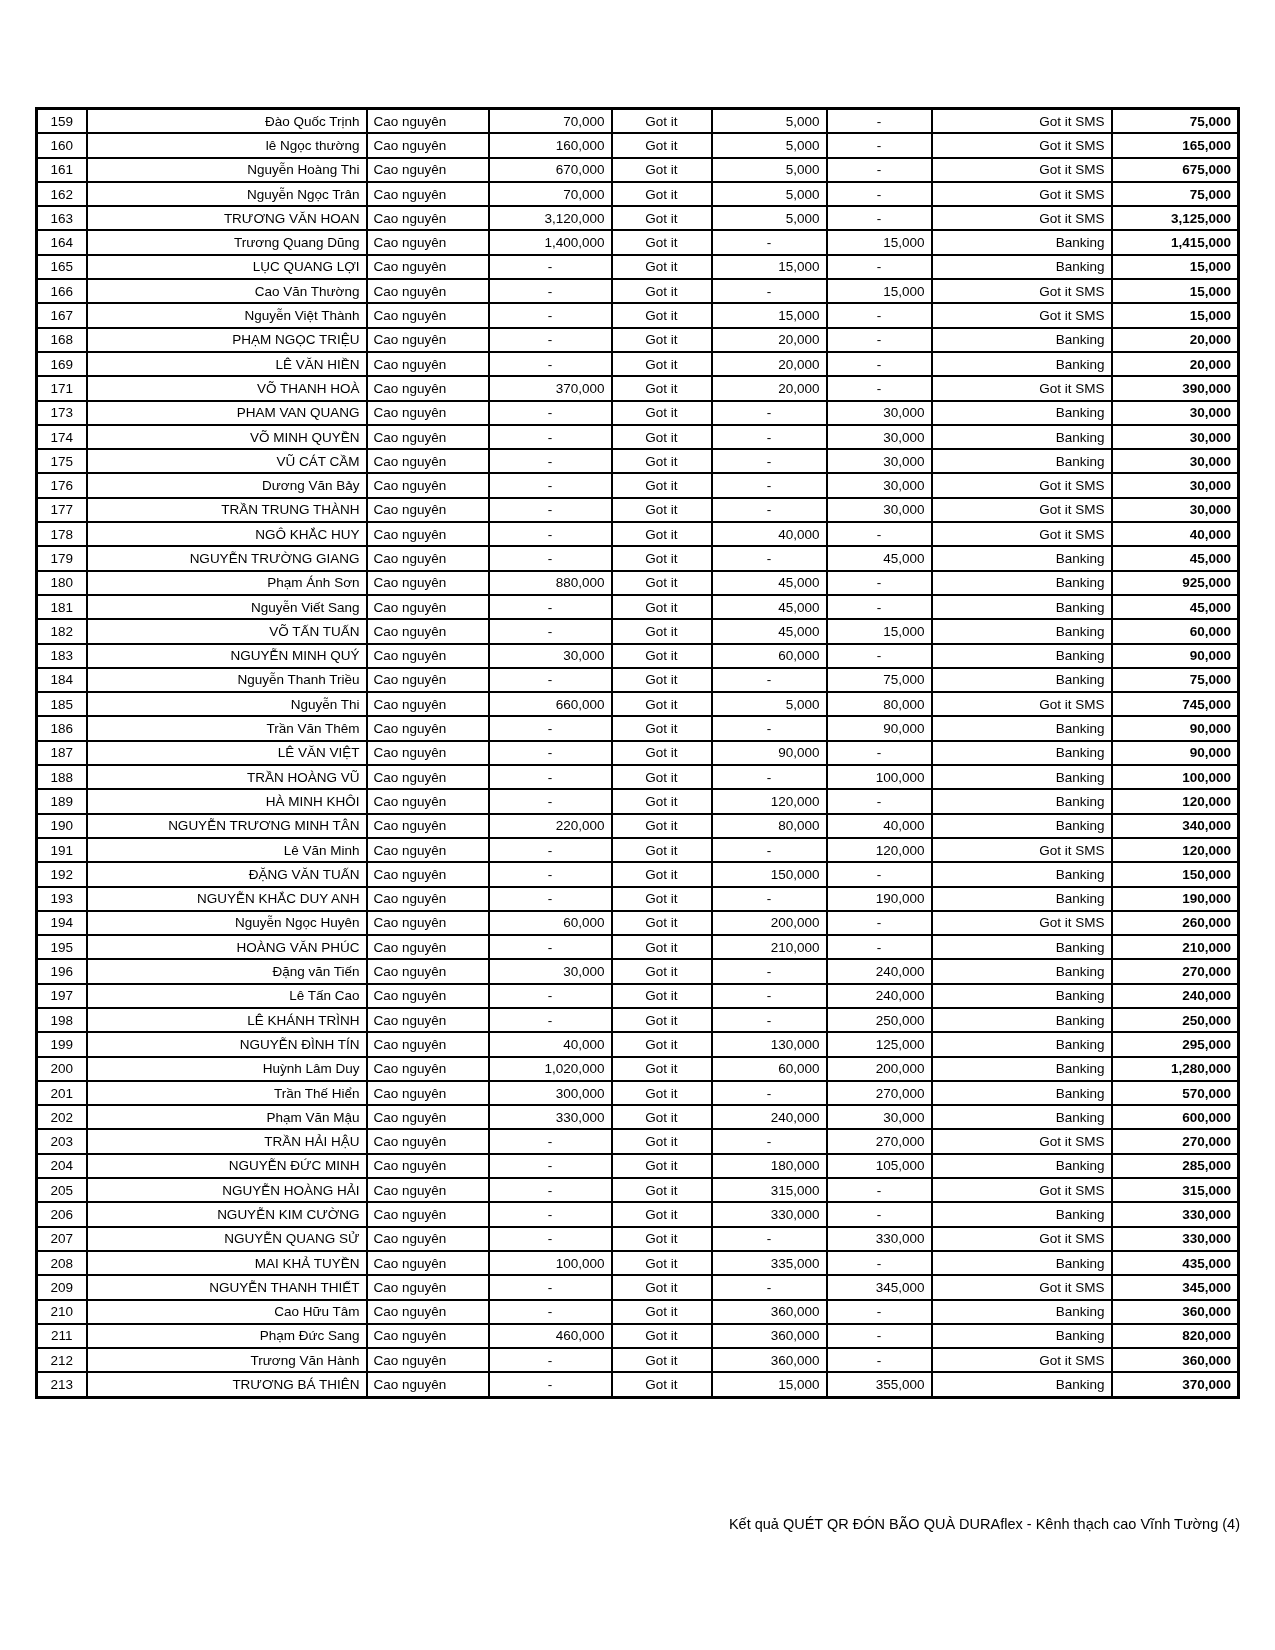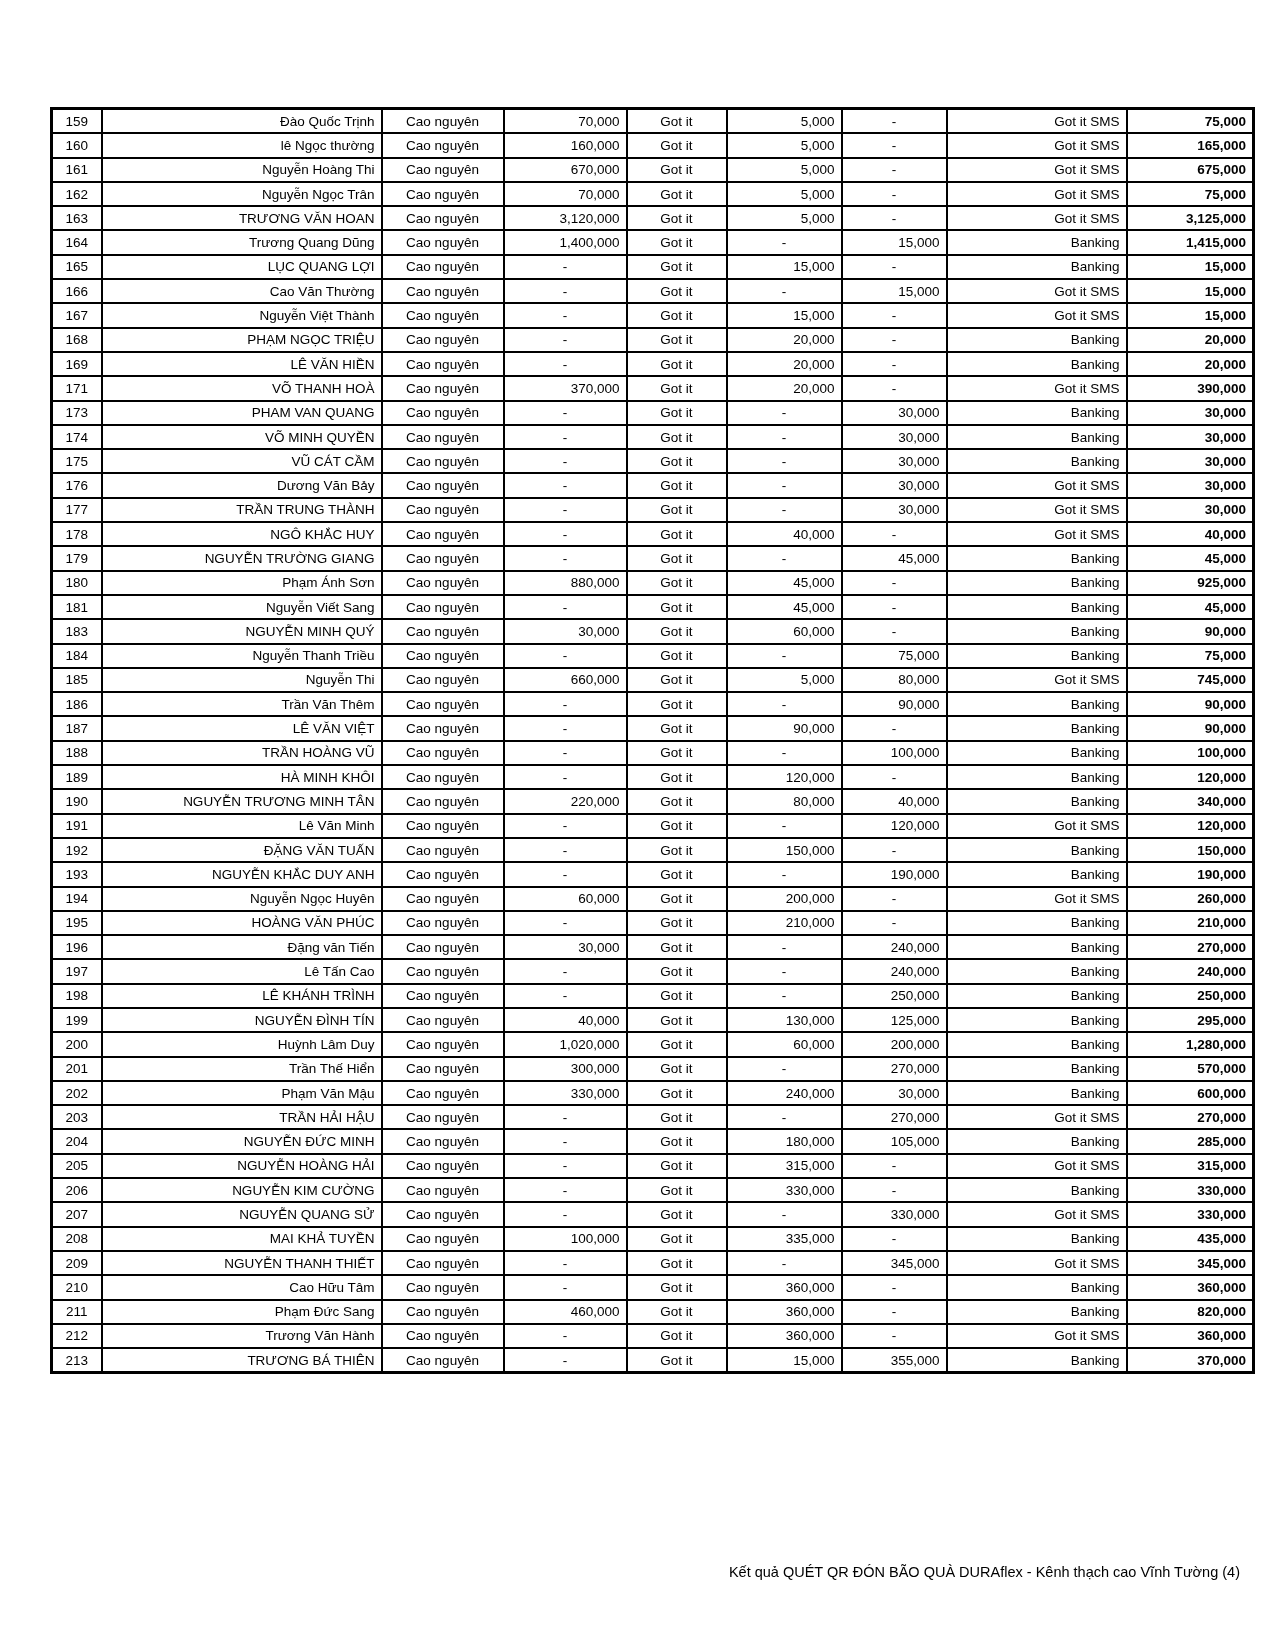--- a/index.html
+++ b/index.html
@@ -9,46 +9,46 @@
   }
   body {
     width: 1275px;
     height: 1650px;
     position: relative;
     font-family: "Liberation Sans", sans-serif;
     color: #000;
   }
   table.results {
     position: absolute;
-    left: 50px;
+    left: 35px;
     top: 107px;
     border-collapse: collapse;
     table-layout: fixed;
     border: 3px solid #000;
   }
   table.results td {
     border: 2px solid #000;
     font-size: 13.5px;
     height: 22.3px;
     padding: 0 6px;
     overflow: hidden;
     white-space: nowrap;
     vertical-align: middle;
   }
   td.c-num    { text-align: center; padding: 0 2px; }
   td.c-name   { text-align: right; }
-  td.c-region { text-align: center; }
+  td.c-region { }
   td.c-amt    { text-align: right;  padding-right: 9px; }
   td.c-gotit  { text-align: center; }
   td.c-channel{ text-align: right;   padding-left: 9px; }
   td.c-total  { text-align: right;  padding-right: 9px; font-weight: bold; }
   td.dash     { text-align: center; }
   .footer-caption {
     position: absolute;
-    top: 1564px;
+    top: 1516px;
     right: 35px;
     font-size: 14.5px;
     white-space: nowrap;
   }
 </style>
 </head>
 <body>
 
 <table class="results">
   <colgroup>
@@ -288,20 +288,31 @@
         <td class="c-name">Nguyễn Viết Sang</td>
         <td class="c-region">Cao nguyên</td>
         <td class="c-amt dash">-</td>
         <td class="c-gotit">Got it</td>
         <td class="c-amt">45,000</td>
         <td class="c-amt dash">-</td>
         <td class="c-channel">Banking</td>
         <td class="c-total">45,000</td>
       </tr>
       <tr>
+        <td class="c-num">182</td>
+        <td class="c-name">VÕ TẤN TUẤN</td>
+        <td class="c-region">Cao nguyên</td>
+        <td class="c-amt dash">-</td>
+        <td class="c-gotit">Got it</td>
+        <td class="c-amt">45,000</td>
+        <td class="c-amt">15,000</td>
+        <td class="c-channel">Banking</td>
+        <td class="c-total">60,000</td>
+      </tr>
+      <tr>
         <td class="c-num">183</td>
         <td class="c-name">NGUYỄN MINH QUÝ</td>
         <td class="c-region">Cao nguyên</td>
         <td class="c-amt">30,000</td>
         <td class="c-gotit">Got it</td>
         <td class="c-amt">60,000</td>
         <td class="c-amt dash">-</td>
         <td class="c-channel">Banking</td>
         <td class="c-total">90,000</td>
       </tr>

